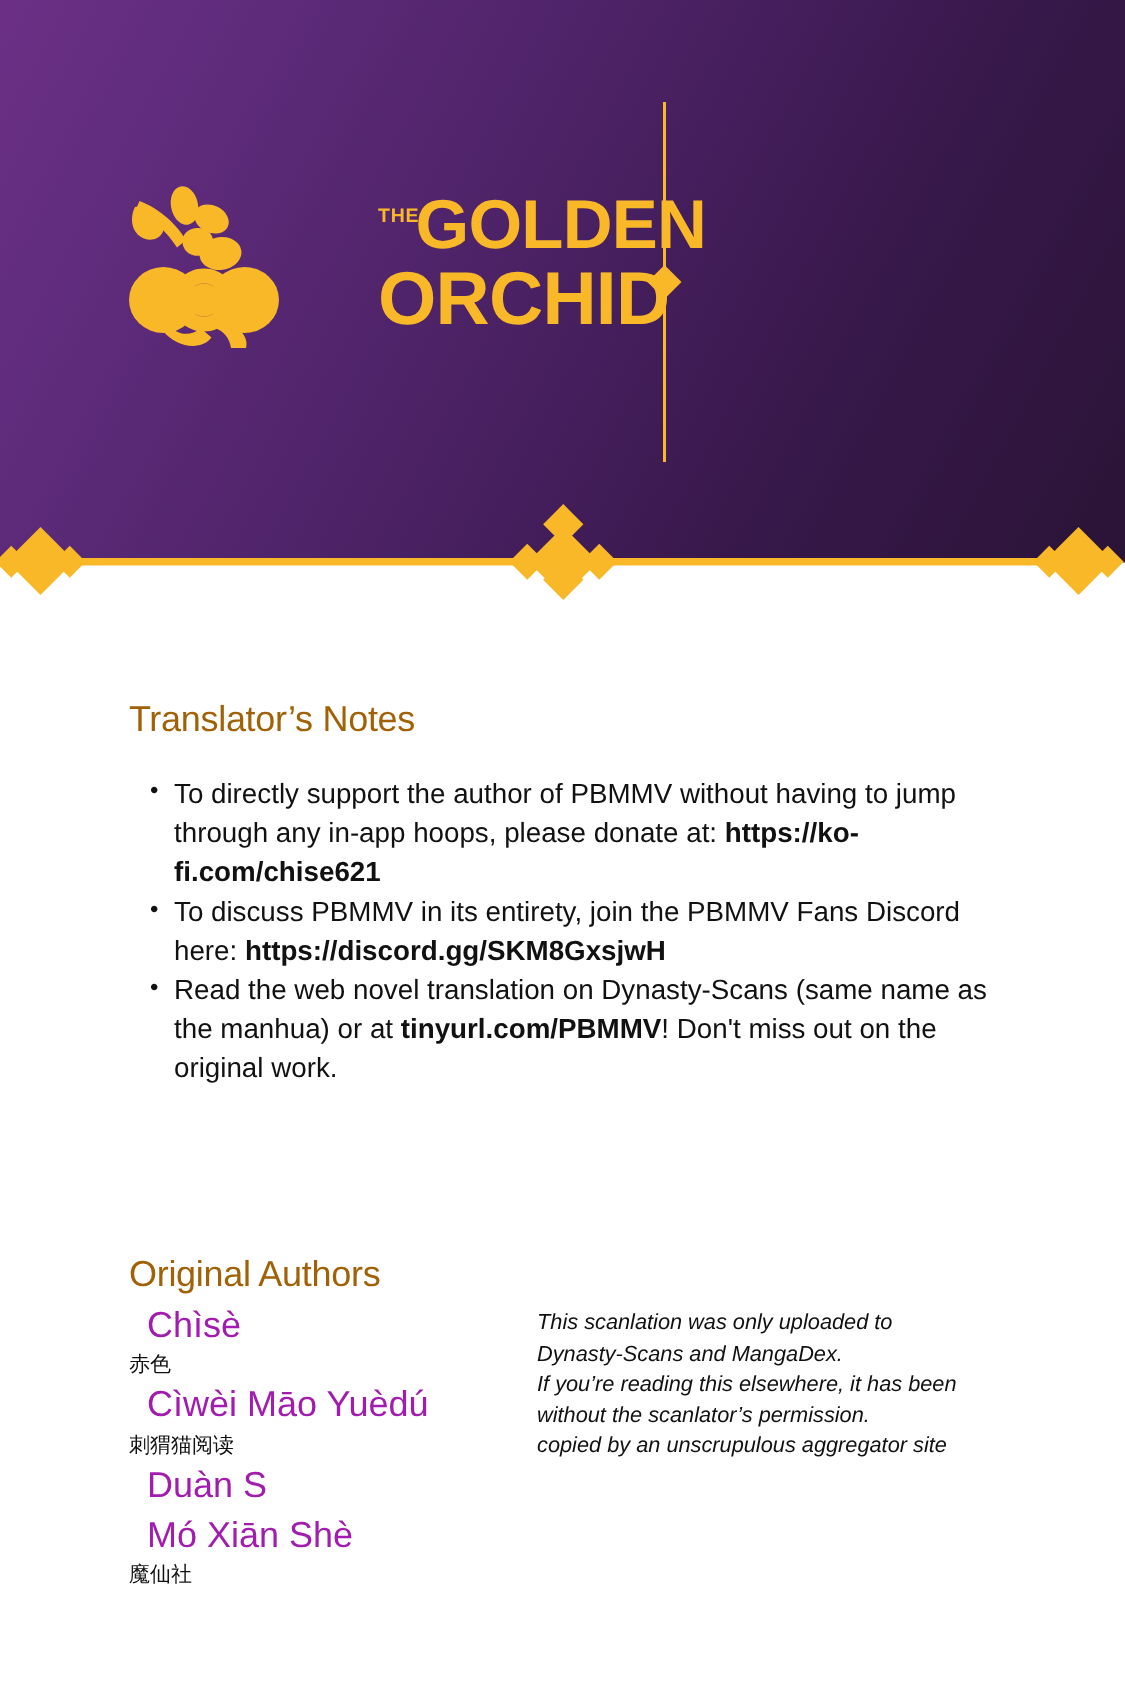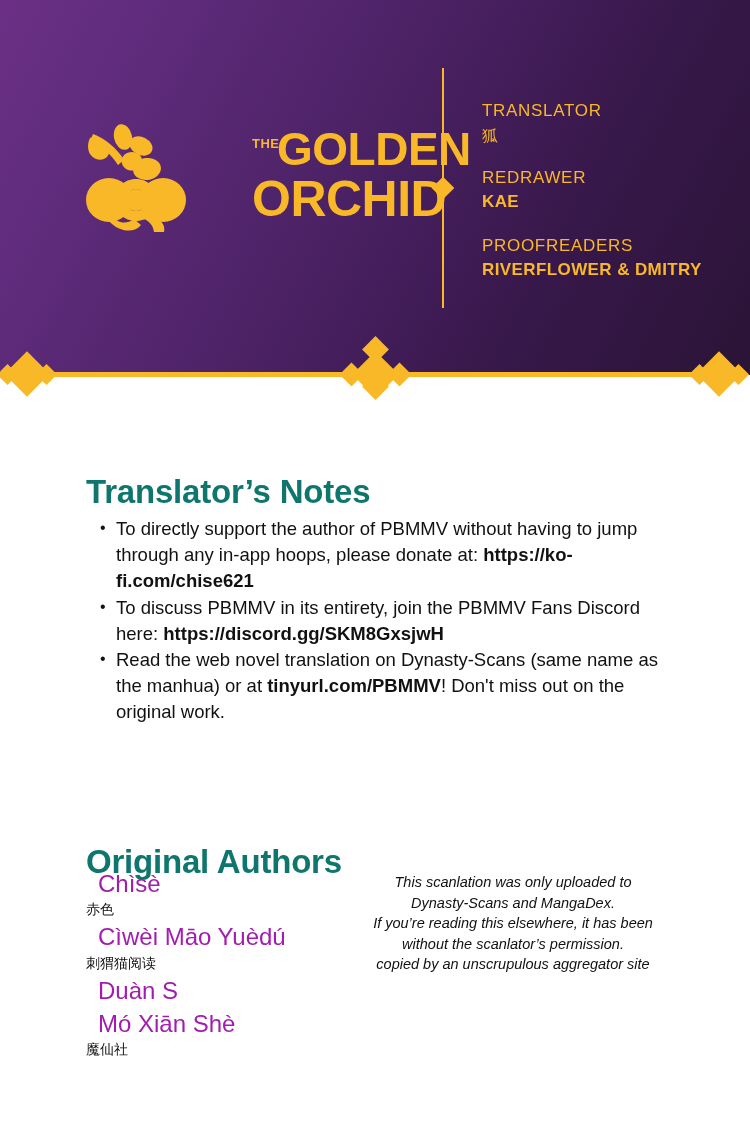--- a/index.html
+++ b/index.html
@@ -158,24 +158,24 @@
 
   
   .content {
     position: absolute;
     left: 0;
     top: 410px;
     width: 750px;
   }
   .section-title {
     position: absolute;
-    font-size: 33px;
-    font-weight: 700;
+    font-size: 24px;
+    font-weight: 400;
     letter-spacing: -0.2px;
-    color: #0f766e;
+    color: #a16207;
   }
   #notes-title { left: 86px; top: 36px; }
   #authors-title { left: 86px; top: 406px; }
 
   .notes-list {
     position: absolute;
     left: 84px;
     top: 90px;
     width: 570px;
     margin: 16px;
@@ -225,21 +225,20 @@
 
   .disclaimer {
     position: absolute;
     left: 358px;
     top: 462px;
     width: 310px;
     font-size: 14.5px;
     font-style: italic;
     line-height: 1.42;
     color: #111111;
-    text-align: center;
   }
   .disclaimer p { margin: 0; }
 </style>
 </head>
 <body>
 
 <div class="banner">
 
   <div class="logo-block">
 
@@ -269,34 +268,20 @@
     <div class="logo-words">
       <span class="logo-the">THE</span>
       <span class="logo-golden">GOLDEN</span>
       <span class="logo-orchid">ORCHID</span>
     </div>
   </div>
 
   <div class="vrule"></div>
   <div class="vrule-diamond"></div>
 
-  <div class="credits">
-    <div class="credit-group">
-      <div class="credit-role">TRANSLATOR</div>
-      <div class="credit-name cjk">狐</div>
-    </div>
-    <div class="credit-group">
-      <div class="credit-role">REDRAWER</div>
-      <div class="credit-name">KAE</div>
-    </div>
-    <div class="credit-group">
-      <div class="credit-role">PROOFREADERS</div>
-      <div class="credit-name">RIVERFLOWER &amp; DMITRY</div>
-    </div>
-  </div>
 </div>
 
 <div class="divider-wrap">
   <div class="divider-bar"></div>
 
   <div class="dia dia-l-a"></div>
   <div class="dia dia-l-main"></div>
   <div class="dia dia-l-b"></div>
 
   <div class="dia dia-c-top"></div>

